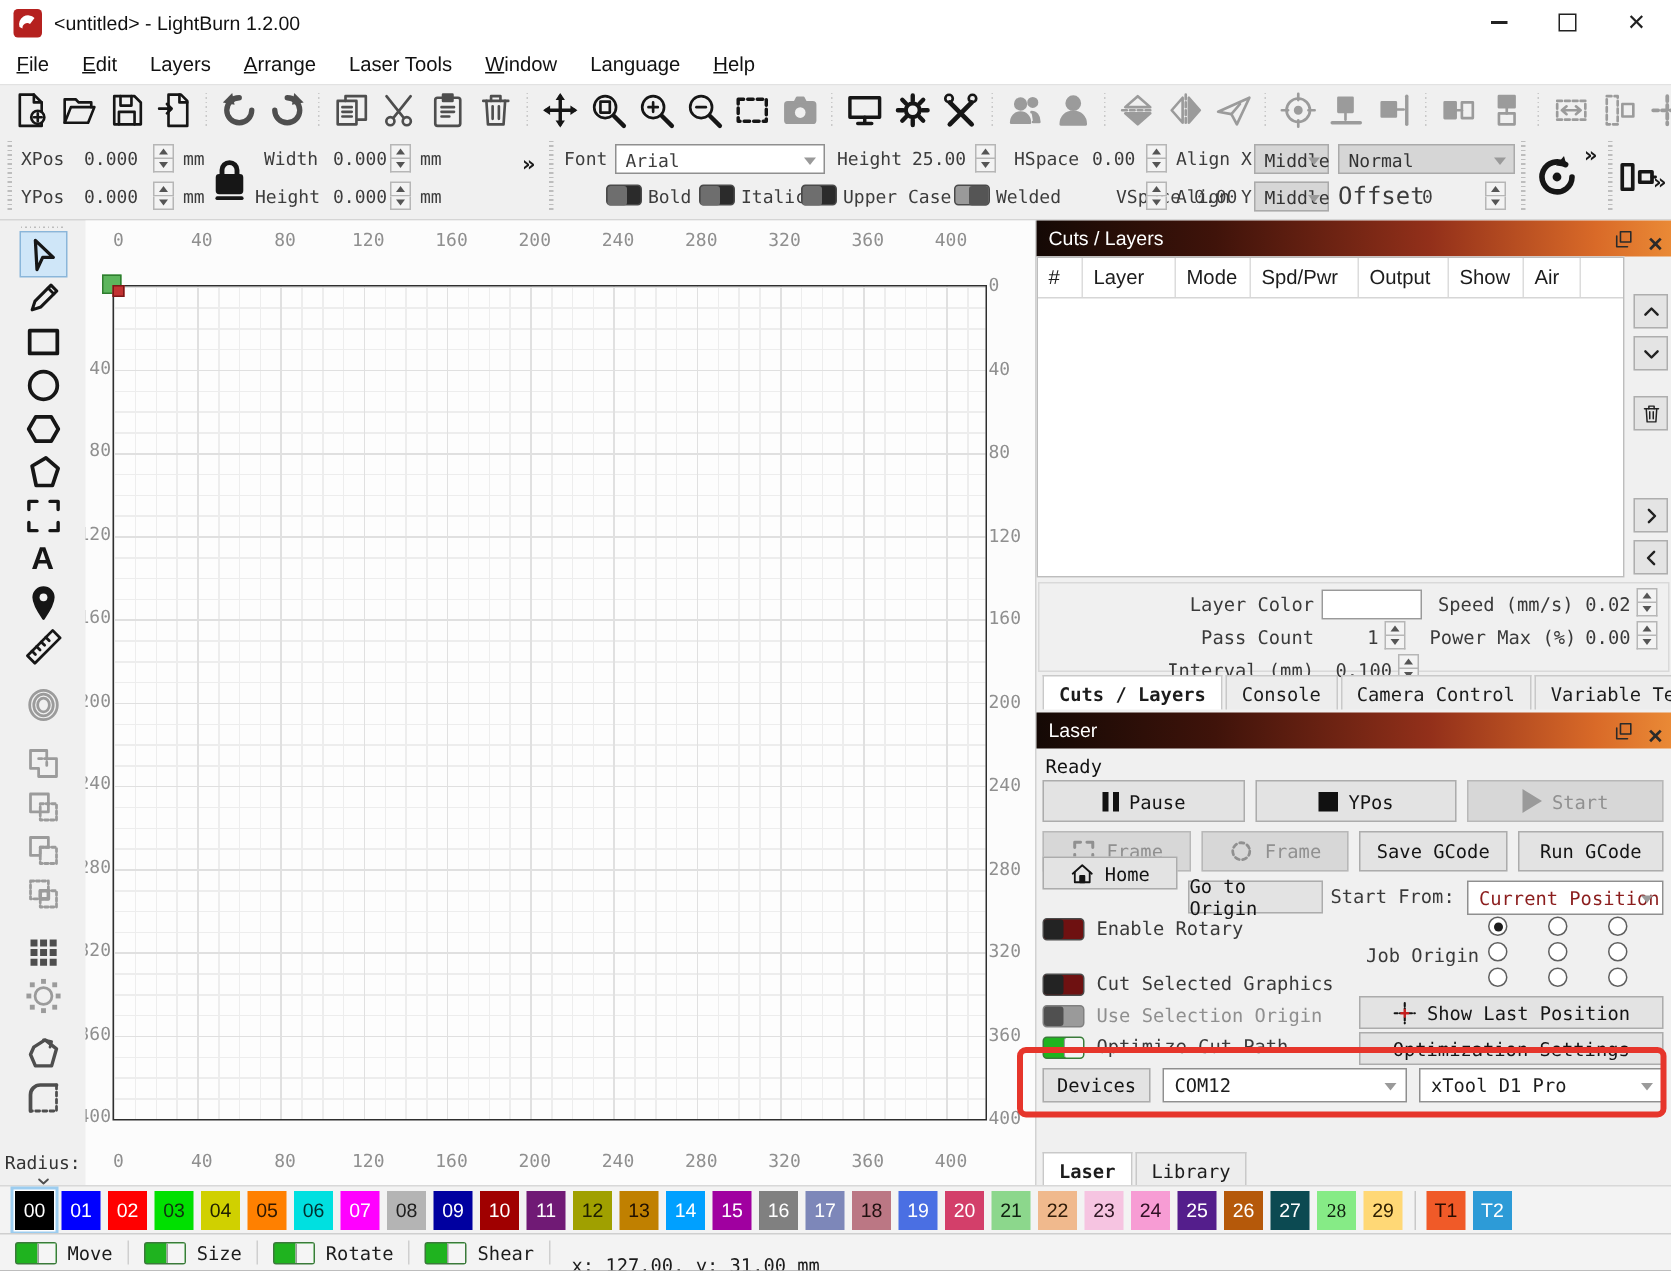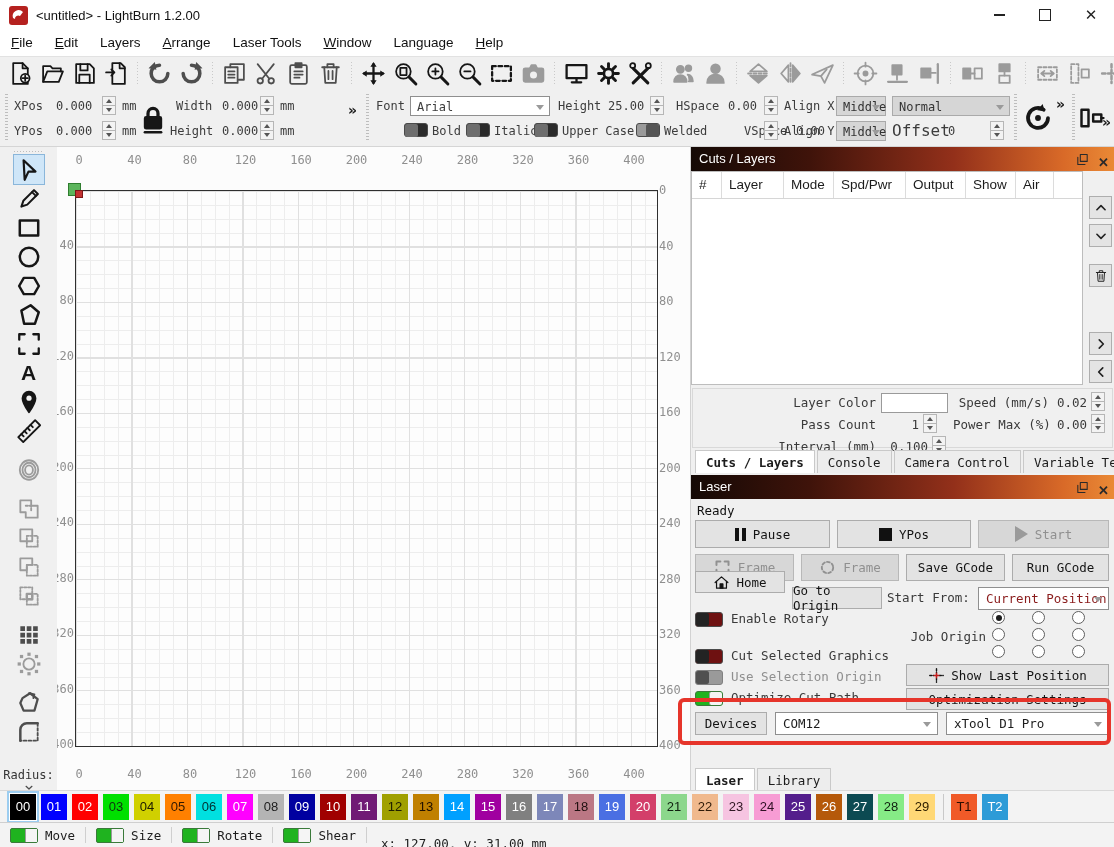--- a/index.html
+++ b/index.html
@@ -935,21 +935,21 @@
       <div class="swatch" style="background: rgb(187, 119, 132); color: rgb(32, 16, 16);">18</div>
       <div class="swatch" style="background: rgb(74, 111, 227); color: rgb(255, 255, 255);">19</div>
       <div class="swatch" style="background: rgb(211, 63, 106); color: rgb(255, 255, 255);">20</div>
       <div class="swatch" style="background: rgb(140, 215, 140); color: rgb(16, 32, 16);">21</div>
       <div class="swatch" style="background: rgb(240, 185, 141); color: rgb(48, 28, 8);">22</div>
       <div class="swatch" style="background: rgb(246, 196, 225); color: rgb(48, 24, 36);">23</div>
       <div class="swatch" style="background: rgb(247, 156, 212); color: rgb(48, 16, 36);">24</div>
       <div class="swatch" style="background: rgb(84, 30, 140); color: rgb(255, 255, 255);">25</div>
       <div class="swatch" style="background: rgb(181, 89, 10); color: rgb(255, 255, 255);">26</div>
       <div class="swatch" style="background: rgb(12, 74, 82); color: rgb(255, 255, 255);">27</div>
-      <div class="swatch" style="background: rgb(134, 235, 134); color: rgb(16, 32, 16);">28</div>
+      <div class="swatch" style="background: rgb(134, 235, 134); color: rgb(16, 32, 16); font-family: Liberation Serif, serif;">28</div>
       <div class="swatch" style="background: rgb(255, 216, 118); color: rgb(48, 32, 0);">29</div>
       <div class="psep"></div>
       <div class="swatch" style="background: rgb(240, 90, 40); color: rgb(42, 12, 0);">T1</div>
       <div class="swatch" style="background: rgb(45, 155, 215); color: rgb(255, 255, 255);">T2</div>
     </div>
 
   <div class="statusbar" id="statusBar">
       <span class="stgl">
         <span class="tg">
           <i></i>

